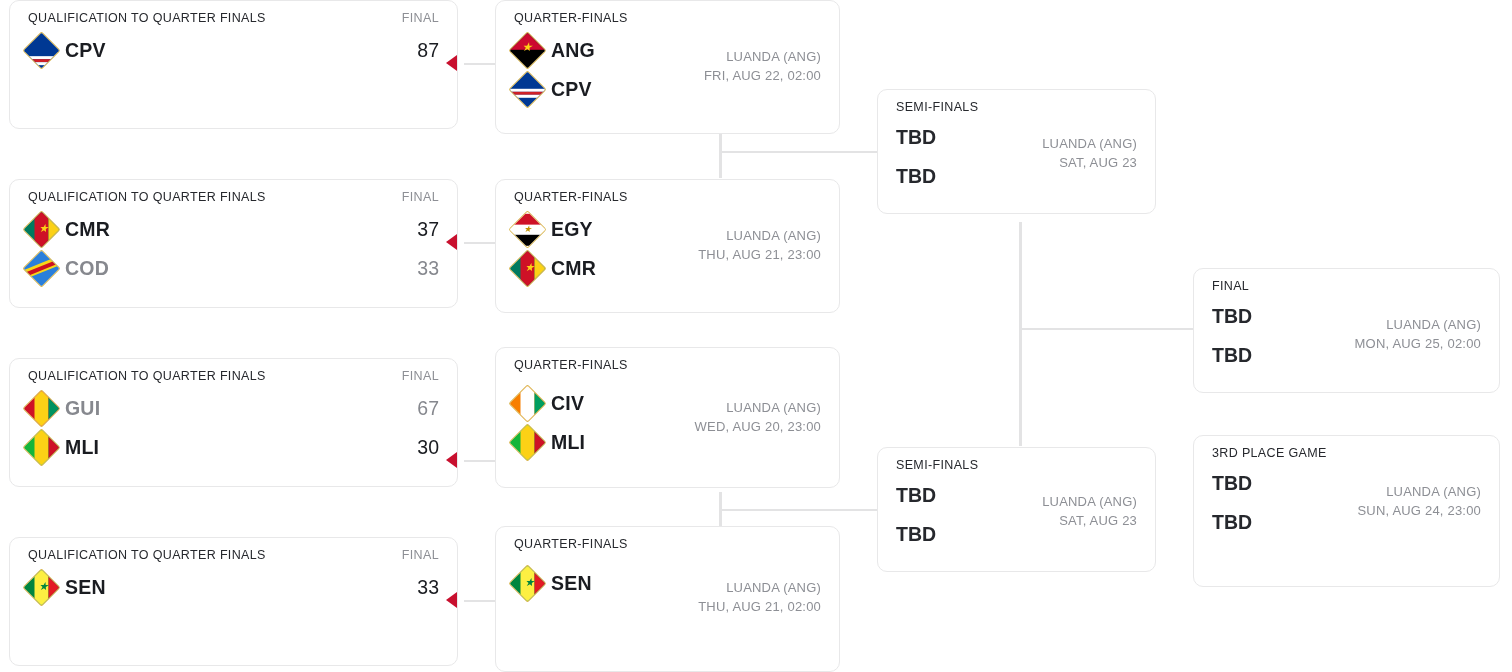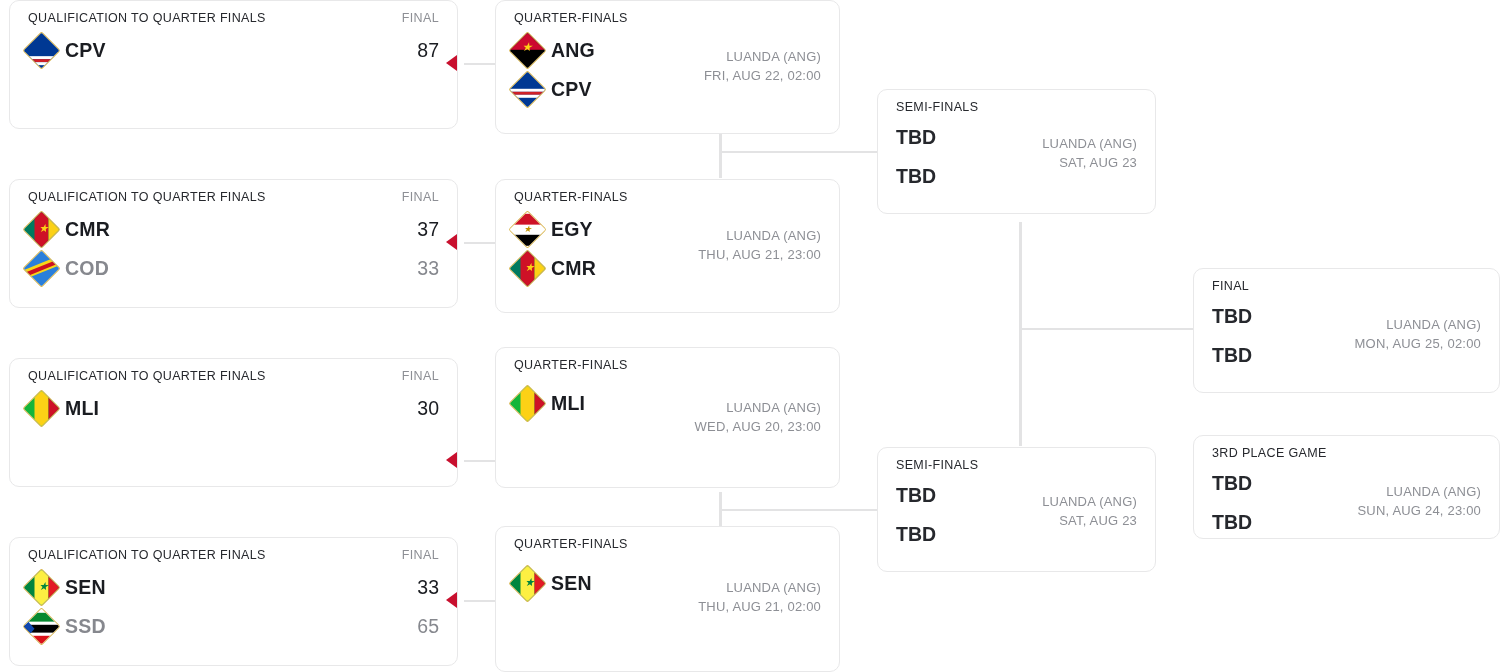--- a/index.html
+++ b/index.html
@@ -164,20 +164,33 @@
     </div>
   </div>
   <div class="arrow" style="left:446px; top:234px;"></div>
 
   <div class="card" style="left:9px; top:358px; width:449px; height:129px;">
     <div class="card-head">
       <span class="round-label">QUALIFICATION TO QUARTER FINALS</span>
       <span class="final-label">FINAL</span>
     </div>
     <div class="rows">
+      <div class="row lose">
+        <span class="team">
+          <span class="flag">
+            <i class="inner" style="background:#ce1126;"></i>
+            <i class="inner" style="background:transparent;">
+              <i class="vband" style="left:14px; width:14px; background:#fcd116;"></i>
+              <i class="vband" style="left:28px; width:14px; background:#009460;"></i>
+            </i>
+          </span>
+          <span class="abbr">GUI</span>
+        </span>
+        <span class="score">67</span>
+      </div>
       <div class="row win">
         <span class="team">
           <span class="flag">
             <i class="inner" style="background:#14b53a;"></i>
             <i class="inner" style="background:transparent;">
               <i class="vband" style="left:14px; width:14px; background:#fcd116;"></i>
               <i class="vband" style="left:28px; width:14px; background:#ce1126;"></i>
             </i>
           </span>
           <span class="abbr">MLI</span>
@@ -200,37 +213,20 @@
             <i class="inner" style="background:#00853f;"></i>
             <i class="inner" style="background:transparent;">
               <i class="vband" style="left:14px; width:14px; background:#fdef42;"></i>
               <i class="vband" style="left:28px; width:14px; background:#e31b23;"></i>
               <i class="star" style="left:18px; top:15px; color:#00853f;">★</i>
             </i>
           </span>
           <span class="abbr">SEN</span>
         </span>
         <span class="score">33</span>
-      </div>
-      <div class="row lose">
-        <span class="team">
-          <span class="flag">
-            <i class="inner" style="background:#ffffff;"></i>
-            <i class="inner" style="background:transparent;">
-              <i class="band" style="top:8px; height:9px; background:#078930;"></i>
-              <i class="band" style="top:17px; height:3px; background:#ffffff;"></i>
-              <i class="band" style="top:20px; height:8px; background:#000000;"></i>
-              <i class="band" style="top:28px; height:3px; background:#ffffff;"></i>
-              <i class="band" style="top:31px; height:8px; background:#da121a;"></i>
-              <i style="position:absolute; left:0; top:8px; width:0; height:0; border-top:16px solid transparent; border-bottom:16px solid transparent; border-left:14px solid #0f47af;"></i>
-            </i>
-          </span>
-          <span class="abbr">SSD</span>
-        </span>
-        <span class="score">65</span>
       </div>
     </div>
   </div>
   <div class="arrow" style="left:446px; top:592px;"></div>
 
   <div class="card" style="left:495px; top:0px; width:345px; height:134px;">
     <div class="card-head">
       <span class="round-label">QUARTER-FINALS</span>
     </div>
     <div class="rows">
@@ -306,20 +302,32 @@
   </div>
 
   <div class="card" style="left:495px; top:347px; width:345px; height:141px;">
     <div class="card-head">
       <span class="round-label">QUARTER-FINALS</span>
     </div>
     <div class="rows" style="top:36px;">
       <div class="row win">
         <span class="team">
           <span class="flag">
+            <i class="inner" style="background:#f77f00;"></i>
+            <i class="inner" style="background:transparent;">
+              <i class="vband" style="left:14px; width:14px; background:#ffffff;"></i>
+              <i class="vband" style="left:28px; width:14px; background:#009e60;"></i>
+            </i>
+          </span>
+          <span class="abbr">CIV</span>
+        </span>
+      </div>
+      <div class="row win">
+        <span class="team">
+          <span class="flag">
             <i class="inner" style="background:#14b53a;"></i>
             <i class="inner" style="background:transparent;">
               <i class="vband" style="left:14px; width:14px; background:#fcd116;"></i>
               <i class="vband" style="left:28px; width:14px; background:#ce1126;"></i>
             </i>
           </span>
           <span class="abbr">MLI</span>
         </span>
       </div>
     </div>
@@ -401,21 +409,21 @@
       <div class="row">
         <span class="tbd">TBD</span>
       </div>
     </div>
     <div class="meta" style="top:46px;">
       <div>LUANDA (ANG)</div>
       <div>MON, AUG 25, 02:00</div>
     </div>
   </div>
 
-  <div class="card" style="left:1193px; top:435px; width:307px; height:104px;">
+  <div class="card" style="left:1193px; top:435px; width:307px; height:152px;">
     <div class="card-head">
       <span class="round-label">3RD PLACE GAME</span>
     </div>
     <div class="rows" style="top:28px;">
       <div class="row">
         <span class="tbd">TBD</span>
       </div>
       <div class="row">
         <span class="tbd">TBD</span>
       </div>

